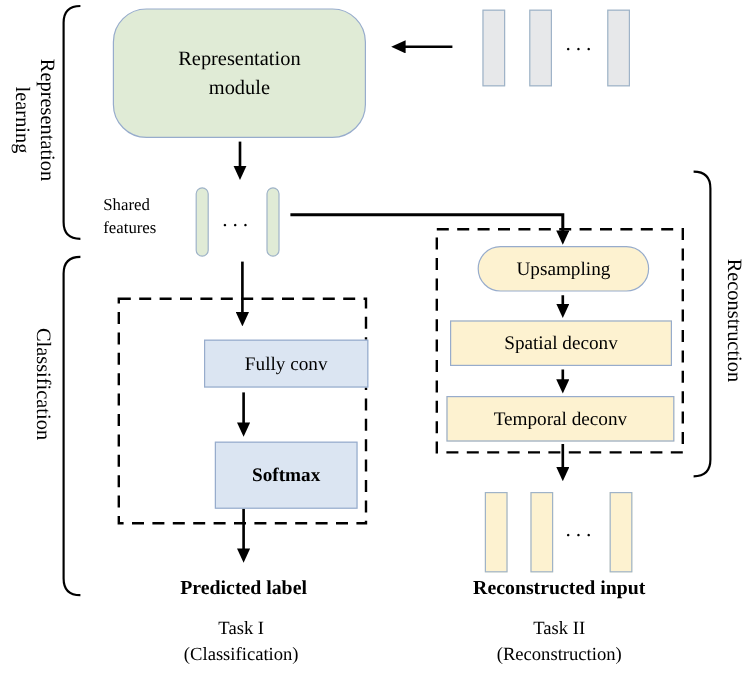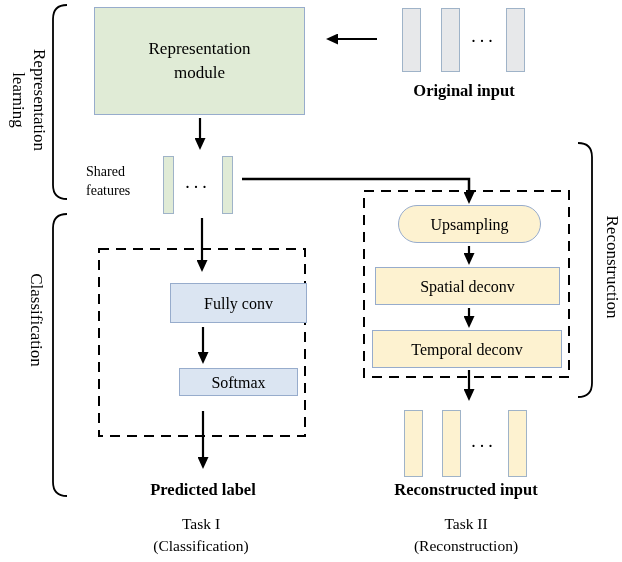--- a/index.html
+++ b/index.html
@@ -6,21 +6,21 @@
   #canvas{
     position:relative;width:622px;height:562px;background:#ffffff;overflow:hidden;
     font-family:"Liberation Serif","DejaVu Serif",serif;color:#000;
   }
   #overlay{position:absolute;left:0;top:0;width:622px;height:562px;pointer-events:none;}
   .box{
     position:absolute;box-sizing:border-box;border:1.5px solid var(--node_border);
     display:flex;align-items:center;justify-content:center;text-align:center;
     font-size:16px;line-height:21px;
   }
-  .green{background:var(--green_fill);}
+  .green{background:var(--green_fill);border-radius:28px;}
   .yellow{background:var(--yellow_fill);}
   .blue{background:var(--blue_fill);margin-left:35px;}
   .bar{position:absolute;box-sizing:border-box;border:1.5px solid var(--bar_border);}
   .bar.gray{background:var(--gray_fill);}
   .bar.green{background:var(--green_fill);border-color:var(--bar_border);}
   .bar.yellow{background:var(--yellow_fill);}
   .label{position:absolute;text-align:center;font-size:15.5px;line-height:20px;}
   .bold{font-weight:bold;font-size:16.5px;}
   .dots{position:absolute;text-align:center;font-size:18px;letter-spacing:4px;line-height:18px;}
   .vlabel{
@@ -64,31 +64,30 @@
   <div class="vlabel" style="left:542px;top:256px;width:140px;height:22px;">Reconstruction</div>
 
   <div class="box green" style="left:94px;top:7px;width:211px;height:108px;font-size:17px;line-height:24px;">
     <span style="display:inline-block;width:150px;">Representation module</span>
   </div>
 
   <div class="bar gray" style="left:402px;top:8px;width:19px;height:64px;"></div>
   <div class="bar gray" style="left:441px;top:8px;width:19px;height:64px;"></div>
   <div class="dots" style="left:466px;top:27px;width:36px;">...</div>
   <div class="bar gray" style="left:506px;top:8px;width:19px;height:64px;"></div>
-  <div class="label bold" style="left:389px;top:81px;width:150px;">Original input</div>
 
   <div class="bar green" style="left:163px;top:156px;width:11px;height:58px;"></div>
   <div class="dots" style="left:176px;top:173px;width:44px;">...</div>
   <div class="bar green" style="left:222px;top:156px;width:11px;height:58px;"></div>
   <div class="label leftalign" style="left:86px;top:162px;width:72px;font-size:14px;line-height:19px;text-align:left;">Shared features</div>
 
   <div class="box blue" style="left:135px;top:283px;width:137px;height:40px;">
     <span>Fully conv</span>
   </div>
-  <div class="box blue" style="left:144px;top:368px;width:119px;height:28px;">
+  <div class="box blue" style="left:144px;top:368px;width:119px;height:56px;font-weight:bold;">
     <span>Softmax</span>
   </div>
 
   <div class="box yellow" style="left:398px;top:205px;width:143px;height:38px;border-radius:19px;">
     <span>Upsampling</span>
   </div>
   <div class="box yellow" style="left:375px;top:267px;width:185px;height:38px;">
     <span>Spatial deconv</span>
   </div>
   <div class="box yellow" style="left:372px;top:330px;width:190px;height:38px;">

